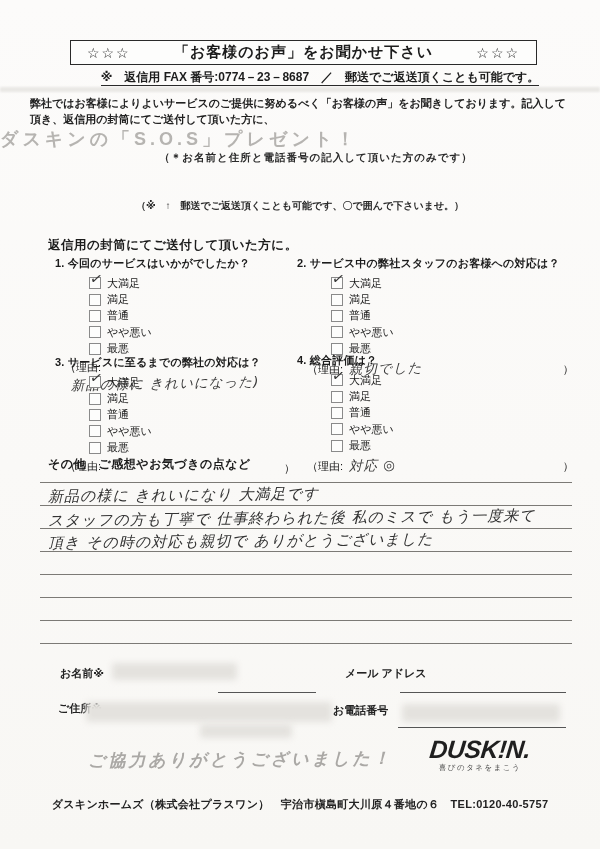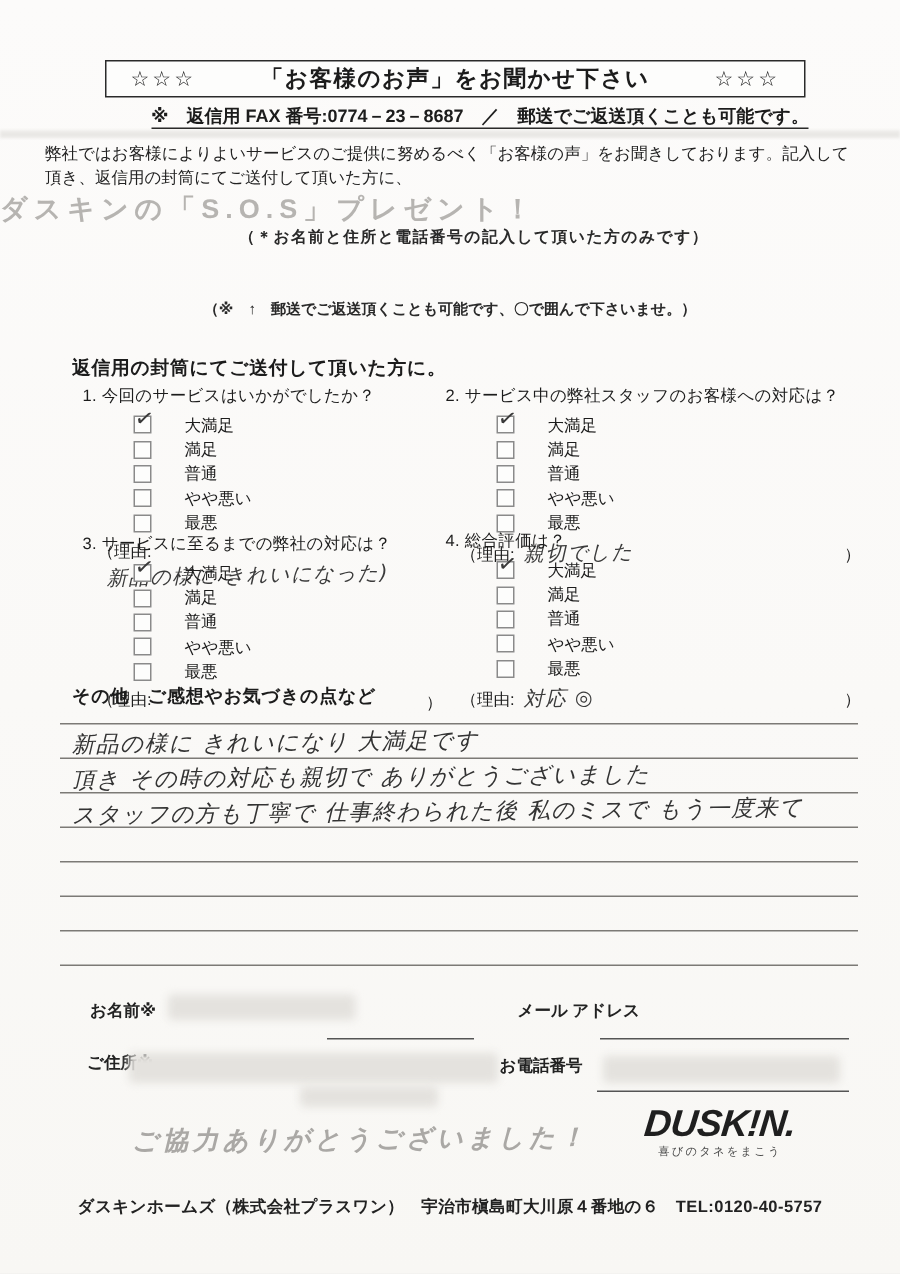--- a/index.html
+++ b/index.html
@@ -27,21 +27,21 @@
     position:absolute;left:0;top:69px;width:100%;text-align:center;
     font-size:12px;font-weight:bold;
   }
   .fax-line span{border-bottom:1.4px solid #222;padding-bottom:1px;margin-left:40px;}
   .scan-band{
     position:absolute;left:0;top:87px;width:600px;height:5px;
     background:#d8d6d2;opacity:.5;filter:blur(1px);
   }
   .intro{
     position:absolute;left:30px;top:95px;width:542px;
-    font-size:11px;line-height:16px;font-weight:400;color:#222;
+    font-size:11px;line-height:16px;font-weight:700;color:#222;
   }
   .present{
     position:absolute;left:0;top:127px;width:100%;text-align:left;
     font-size:18px;font-weight:bold;color:#b6b4b1;letter-spacing:4px;
   }
   .present-note{
     position:absolute;left:0;top:151px;width:100%;text-align:center;
     font-size:10.5px;font-weight:bold;color:#2a2a2a;letter-spacing:1px;padding-left:16px;
   }
   
@@ -62,33 +62,33 @@
   
   .survey-title{
     position:absolute;left:48px;top:237px;
     font-size:12.5px;font-weight:bold;letter-spacing:.5px;
   }
   .question{position:absolute;width:250px;}
   .q1{left:55px;top:256px;}
   .q2{left:297px;top:256px;width:290px;}
   .q3{left:55px;top:355px;}
   .q4{left:297px;top:353px;width:290px;}
-  .q-title{font-size:11px;font-weight:400;margin-bottom:4px;letter-spacing:.2px;}
+  .q-title{font-size:11px;font-weight:700;margin-bottom:4px;letter-spacing:.2px;}
   .option{display:flex;align-items:center;height:16.4px;margin-left:34px;}
   .checkbox{
     position:relative;width:10px;height:10px;
     border:1.2px solid #8a8a8a;background:#fdfdfc;flex:0 0 auto;
   }
   .check{display:none;}
   .option.checked .check{
     display:block;position:absolute;left:0px;top:-8px;
     font-size:15px;color:#3a3a3a;transform:rotate(10deg);
     font-family:"DejaVu Sans",sans-serif;
   }
-  .opt-label{font-size:11px;margin-left:22px;font-weight:500;}
+  .opt-label{font-size:11px;margin-left:6px;font-weight:500;}
   .reason{
     position:relative;margin-left:10px;margin-top:3px;font-size:11px;
     height:18px;width:92%;
   }
   .reason .close-paren{position:absolute;right:0;top:2px;font-size:11px;}
   .hand{
     font-style:italic;color:#3b3b3b;
     font-family:"DejaVu Sans",sans-serif;
     letter-spacing:1px;
   }
@@ -263,22 +263,22 @@
     <div class="option">
         <span class="checkbox"></span>
         <span class="opt-label">最悪</span>
       </div>
     <div class="reason"><span>（理由:</span><span class="hand">対応 ◎</span><span class="close-paren">）</span></div>
   </div>
 
   <div class="comments-title">その他　ご感想やお気づきの点など</div>
   <div class="comment-lines">
     <div class="comment-line"><span class="hand">新品の様に きれいになり 大満足です</span></div>
+    <div class="comment-line"><span class="hand">スタッフの方も丁寧で 仕事終わられた後 私のミスで もう一度来て</span></div>
     <div class="comment-line"><span class="hand">頂き その時の対応も親切で ありがとうございました</span></div>
-    <div class="comment-line"><span class="hand">スタッフの方も丁寧で 仕事終わられた後 私のミスで もう一度来て</span></div>
     <div class="comment-line"><span class="hand"></span></div>
     <div class="comment-line"><span class="hand"></span></div>
     <div class="comment-line"><span class="hand"></span></div>
     <div class="comment-line"><span class="hand"></span></div>
   </div>
 
   <div class="contact-label" style="left:60px;top:666px;">お名前※</div>
   <div class="redact" style="left:112px;top:663px;width:125px;height:17px;"></div>
   <div class="u-line" style="left:218px;top:692px;width:98px;"></div>
 

